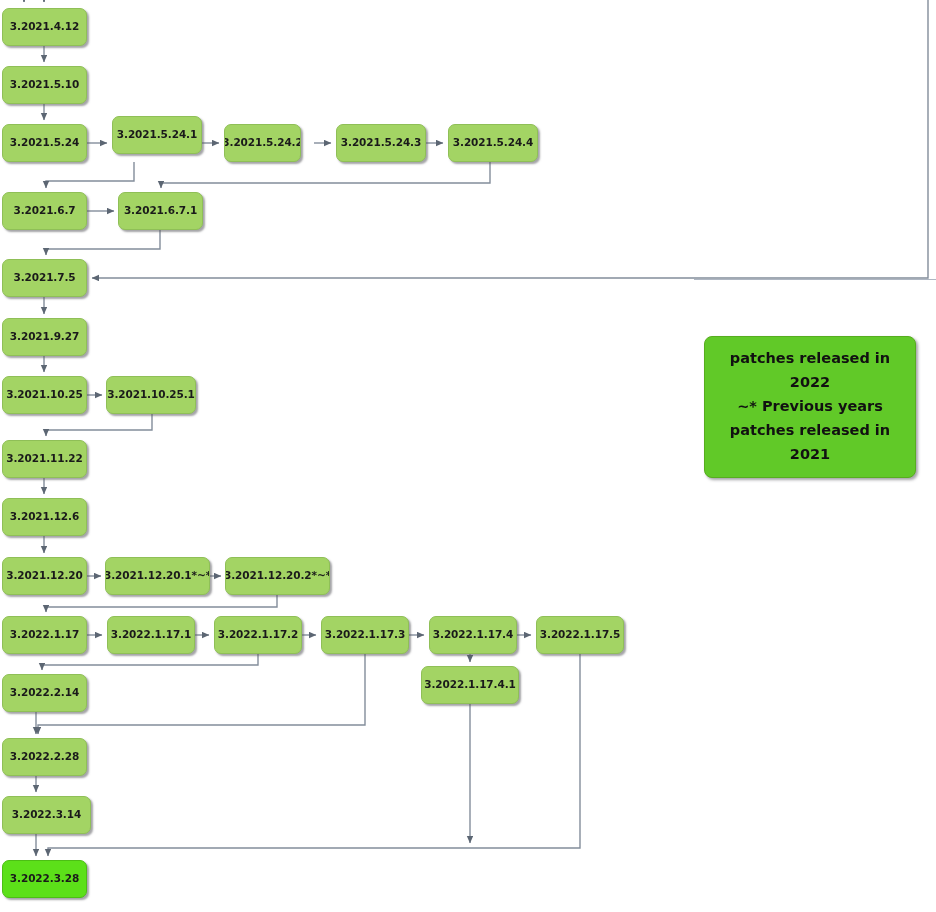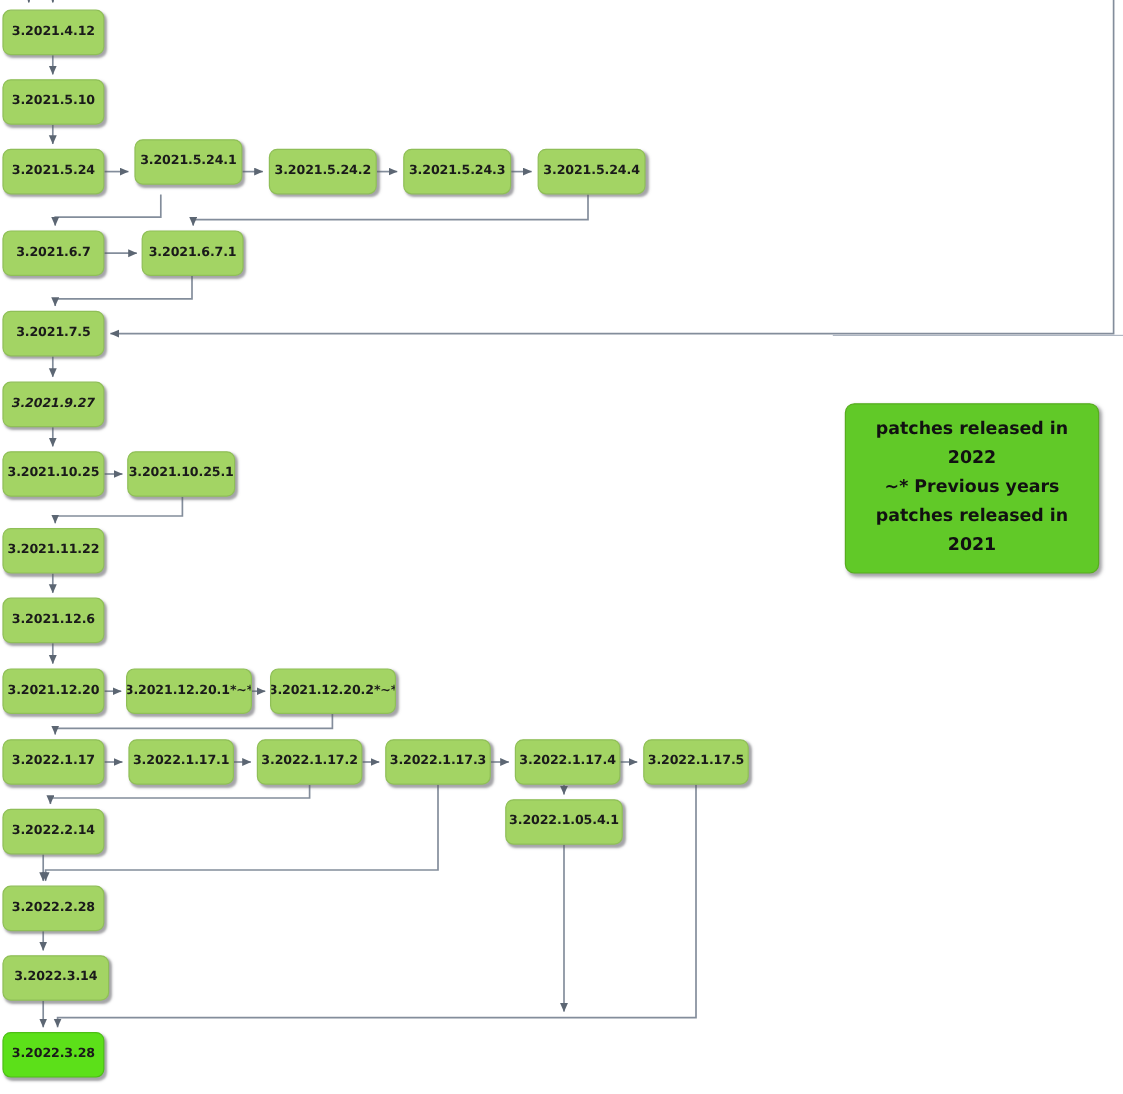--- a/index.html
+++ b/index.html
@@ -143,41 +143,41 @@
       <path d="M 470 704 L 470 843" marker-end="url(#ah)"></path>
       <path d="M 580 654 L 580 848 L 48 848 L 48 856" marker-end="url(#ah)"></path>
     </g>
   </svg>
 
   <div id="nodes">
       <div class="node" style="left: 2px; top: 8px; width: 85px; height: 38px;">3.2021.4.12</div>
       <div class="node" style="left: 2px; top: 66px; width: 85px; height: 38px;">3.2021.5.10</div>
       <div class="node" style="left: 2px; top: 124px; width: 85px; height: 38px;">3.2021.5.24</div>
       <div class="node" style="left: 112px; top: 116px; width: 90px; height: 38px;">3.2021.5.24.1</div>
-      <div class="node" style="left: 224px; top: 124px; width: 90px; height: 38px; text-align: right;">3.2021.5.24.2</div>
+      <div class="node" style="left: 224px; top: 124px; width: 77px; height: 38px; text-align: right;">3.2021.5.24.2</div>
       <div class="node" style="left: 336px; top: 124px; width: 90px; height: 38px;">3.2021.5.24.3</div>
       <div class="node" style="left: 448px; top: 124px; width: 90px; height: 38px;">3.2021.5.24.4</div>
       <div class="node" style="left: 2px; top: 192px; width: 85px; height: 38px;">3.2021.6.7</div>
       <div class="node" style="left: 118px; top: 192px; width: 85px; height: 38px;">3.2021.6.7.1</div>
       <div class="node" style="left: 2px; top: 259px; width: 85px; height: 38px;">3.2021.7.5</div>
-      <div class="node" style="left: 2px; top: 318px; width: 85px; height: 38px; font-style: italic;">3.2021.9.27</div>
+      <div class="node" style="left: 2px; top: 318px; width: 85px; height: 38px;">3.2021.9.27</div>
       <div class="node" style="left: 2px; top: 376px; width: 85px; height: 38px;">3.2021.10.25</div>
       <div class="node" style="left: 106px; top: 376px; width: 90px; height: 38px;">3.2021.10.25.1</div>
       <div class="node" style="left: 2px; top: 440px; width: 85px; height: 38px;">3.2021.11.22</div>
       <div class="node" style="left: 2px; top: 498px; width: 85px; height: 38px;">3.2021.12.6</div>
       <div class="node" style="left: 2px; top: 557px; width: 85px; height: 38px;">3.2021.12.20</div>
       <div class="node" style="left: 105px; top: 557px; width: 105px; height: 38px;">3.2021.12.20.1*~*</div>
       <div class="node" style="left: 225px; top: 557px; width: 105px; height: 38px;">3.2021.12.20.2*~*</div>
       <div class="node" style="left: 2px; top: 616px; width: 85px; height: 38px;">3.2022.1.17</div>
       <div class="node" style="left: 107px; top: 616px; width: 88px; height: 38px;">3.2022.1.17.1</div>
       <div class="node" style="left: 214px; top: 616px; width: 88px; height: 38px;">3.2022.1.17.2</div>
       <div class="node" style="left: 321px; top: 616px; width: 88px; height: 38px;">3.2022.1.17.3</div>
       <div class="node" style="left: 429px; top: 616px; width: 88px; height: 38px;">3.2022.1.17.4</div>
       <div class="node" style="left: 536px; top: 616px; width: 88px; height: 38px;">3.2022.1.17.5</div>
-      <div class="node" style="left: 421px; top: 666px; width: 98px; height: 38px;">3.2022.1.05.4.1</div>
+      <div class="node" style="left: 421px; top: 666px; width: 98px; height: 38px;">3.2022.1.17.4.1</div>
       <div class="node" style="left: 2px; top: 674px; width: 85px; height: 38px;">3.2022.2.14</div>
       <div class="node" style="left: 2px; top: 738px; width: 85px; height: 38px;">3.2022.2.28</div>
       <div class="node" style="left: 2px; top: 796px; width: 89px; height: 38px;">3.2022.3.14</div>
       <div class="node highlight" style="left: 2px; top: 860px; width: 85px; height: 38px;">3.2022.3.28</div>
     </div>
 
   <div class="legend" style="left:704px; top:336px; width:212px; height:142px;">
     <span>patches released in 2022</span>
     <span>~* Previous years</span>
     <span>patches released in 2021</span>

